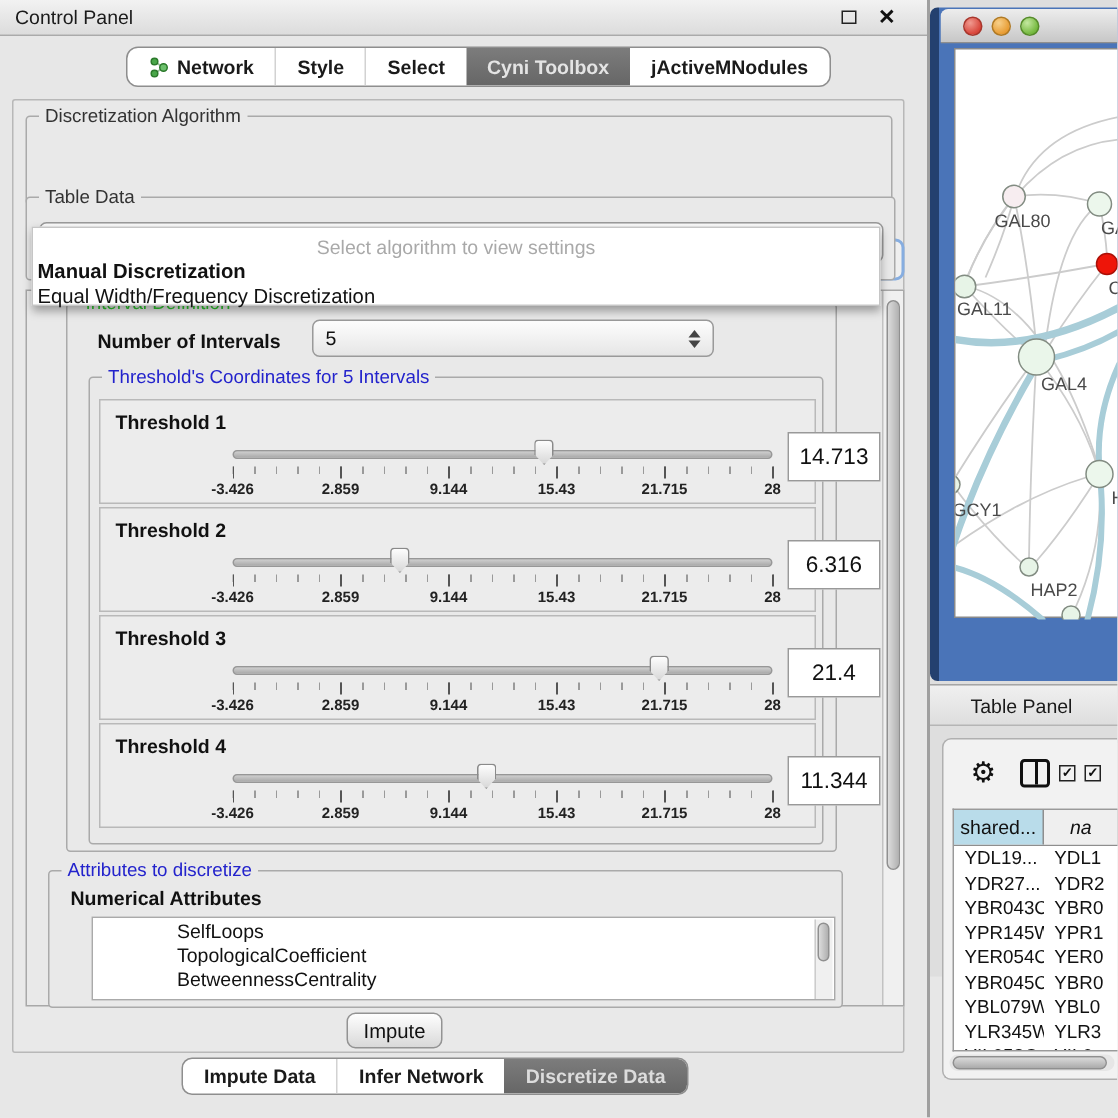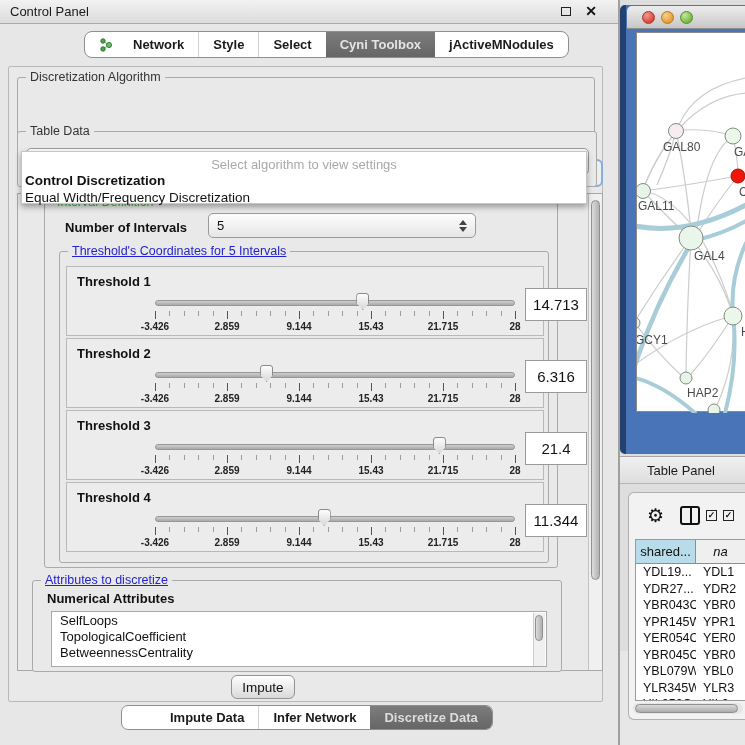--- a/index.html
+++ b/index.html
@@ -11,34 +11,34 @@
   .cp-titlebar { position:absolute; left:0; top:0; width:619px; height:24px;
     background:linear-gradient(#f2f2f2,#dcdcdc); border-bottom:1px solid #aaa;
     display:flex; align-items:center; }
   .cp-title { font-size:13px; color:#1a1a1a; padding-left:10px; }
   .float-icon { position:absolute; right:48px; top:7px; width:10px; height:9px;
     border:1.6px solid #222; }
   .close-icon { position:absolute; right:22px; top:3px; font-size:14px; font-weight:bold; color:#111; }
 
   .tabbar { position:absolute; left:84px; top:31px; height:27px; display:flex;
     background:#fff; border:1px solid #8e8e8e; border-radius:8px; overflow:hidden; }
-  .tab { display:flex; align-items:center; gap:20px; padding:0 14px; font-size:13px;
+  .tab { display:flex; align-items:center; gap:5px; padding:0 14px; font-size:13px;
     font-weight:bold; color:#1a1a1a; border-left:1px solid #d2d2d2; }
   .tab:first-child { border-left:none; }
   .tab.selected { background:linear-gradient(#7c7c7c,#666); color:#e4e4e4; border-left:none; }
   .tab.selected + .tab { border-left:none;align-items:center; }
 
   .outer-panel { position:absolute; left:8px; top:66px; width:595px; height:636px;
     background:#e9e9e9; border:1px solid #b8b8b8; border-radius:2px; }
 
   .group { position:absolute; border:1px solid #aaa; border-radius:3px; background:#e9e9e9; }
   .group-label { position:absolute; top:-8px; left:8px; background:#e9e9e9; padding:0 4px;
     font-size:12.5px; }
   .lbl-green { color:#2dc52d; }
-  .lbl-blue  { color:#2323cc;text-decoration:underline; }
+  .lbl-blue  { color:#2323cc; }
   .lbl-dark  { color:#333; }
 
   
   .disc-group { left:8px; top:10px; width:578px; height:60px;text-decoration:underline; }
 
   .combo { background:linear-gradient(#fdfdfd,#e6e6e6); border:1px solid #9a9a9a;
     border-radius:5px; display:flex; align-items:center; font-size:13px; color:#111;
     padding:0 8px; position:absolute; }
   .combo .arrows { margin-left:auto; display:flex; flex-direction:column; gap:2px; }
   .arrow-up { width:0; height:0; border-left:4px solid transparent; border-right:4px solid transparent;
@@ -82,34 +82,34 @@
   .ticks-major { position:absolute; left:88px; top:44px; width:361px; height:8px;
     background:repeating-linear-gradient(to right,#555 0 1px,transparent 1px 72px); }
   .tickLabel { position:absolute; top:54px; font-size:10px; font-weight:bold; color:#222;
     transform:translateX(-50%); }
   .thresh-field { position:absolute; left:458px; top:21px; width:62px; height:33px; background:#fff;
     border:1px solid #999; font-size:15px; color:#111; display:flex; align-items:center;
     justify-content:center;text-align:right; }
 
   .attr-group { left:14px; top:386px; width:530px; height:92px; }
   .attr-sub { position:absolute; left:14px; top:10px; font-size:13px; font-weight:bold; color:#111; }
-  .attr-list { position:absolute; left:18px; top:30px; width:496px; height:56px; background:#fff;
-    border:1px solid #aaa; overflow:hidden; font-size:13px; color:#111; }
+  .attr-list { position:absolute; left:28px; top:30px; width:496px; height:56px; background:#fff;
+    border:1px solid #aaa; overflow:hidden; font-size:13px; color:#111;padding-left:48px; }
   .attr-item { padding:1px 0 0 8px; height:16px; }
   .attr-scroll { position:absolute; right:1px; top:1px; width:12px; height:54px; background:#f0f0f0;
     border-left:1px solid #ccc; }
   .attr-thumb { position:absolute; left:1px; top:2px; width:8px; height:26px; border-radius:4px;
     background:linear-gradient(to right,#dcdcdc,#b0b0b0); border:1px solid #909090; }
 
   .apply-btn { position:absolute; left:222px; top:608px; width:64px; height:24px;
     background:linear-gradient(#fefefe,#d9d9d9); border:1px solid #939393; border-radius:6px;
     font-size:13.5px; color:#111; display:flex; align-items:center; justify-content:center; }
 
   .bottom-tabbar { position:absolute; left:121px; top:705px; height:25px; display:flex;
-    background:#fff; border:1px solid #8e8e8e; border-radius:7px; overflow:hidden;padding-left:34px; }
+    background:#fff; border:1px solid #8e8e8e; border-radius:7px; overflow:hidden; }
   .btab { display:flex; align-items:center; padding:0 14px; font-size:13px; font-weight:bold;
     color:#1a1a1a; border-left:1px solid #d2d2d2; }
   .btab:first-child { border-left:none; }
   .btab.selected { background:linear-gradient(#7c7c7c,#666); color:#dcdcdc; border-left:none; }
   .btab.selected + .btab { border-left:none; }
 
   .divider { position:absolute; left:618px; top:0; width:2px; height:745px; background:#9f9f9f; }
 
   
   .right-region { position:absolute; left:620px; top:0; width:125px; height:651px; background:#dedede; }
@@ -198,21 +198,21 @@
 
   <div class="outer-panel">
 
     <div class="group disc-group">
       <span class="group-label lbl-dark">Discretization Algorithm</span>
     </div>
     <div class="focus-combo-sliver"></div>
 
     <div class="popup">
       <div class="popup-hint">Select algorithm to view settings</div>
-      <div class="popup-opt bold">Control Discretization</div>
+      <div class="popup-opt bold">Manual Discretization</div>
       <div class="popup-opt">Equal Width/Frequency Discretization</div>
     </div>
 
     <div class="group tabledata-group">
       <span class="group-label lbl-dark">Table Data</span>
       <div class="combo tabledata-combo">
         <span>galFiltered.sif default node</span>
         <span class="arrows">
           <span class="arrow-up"></span>
             <span class="arrow-dn"></span>

